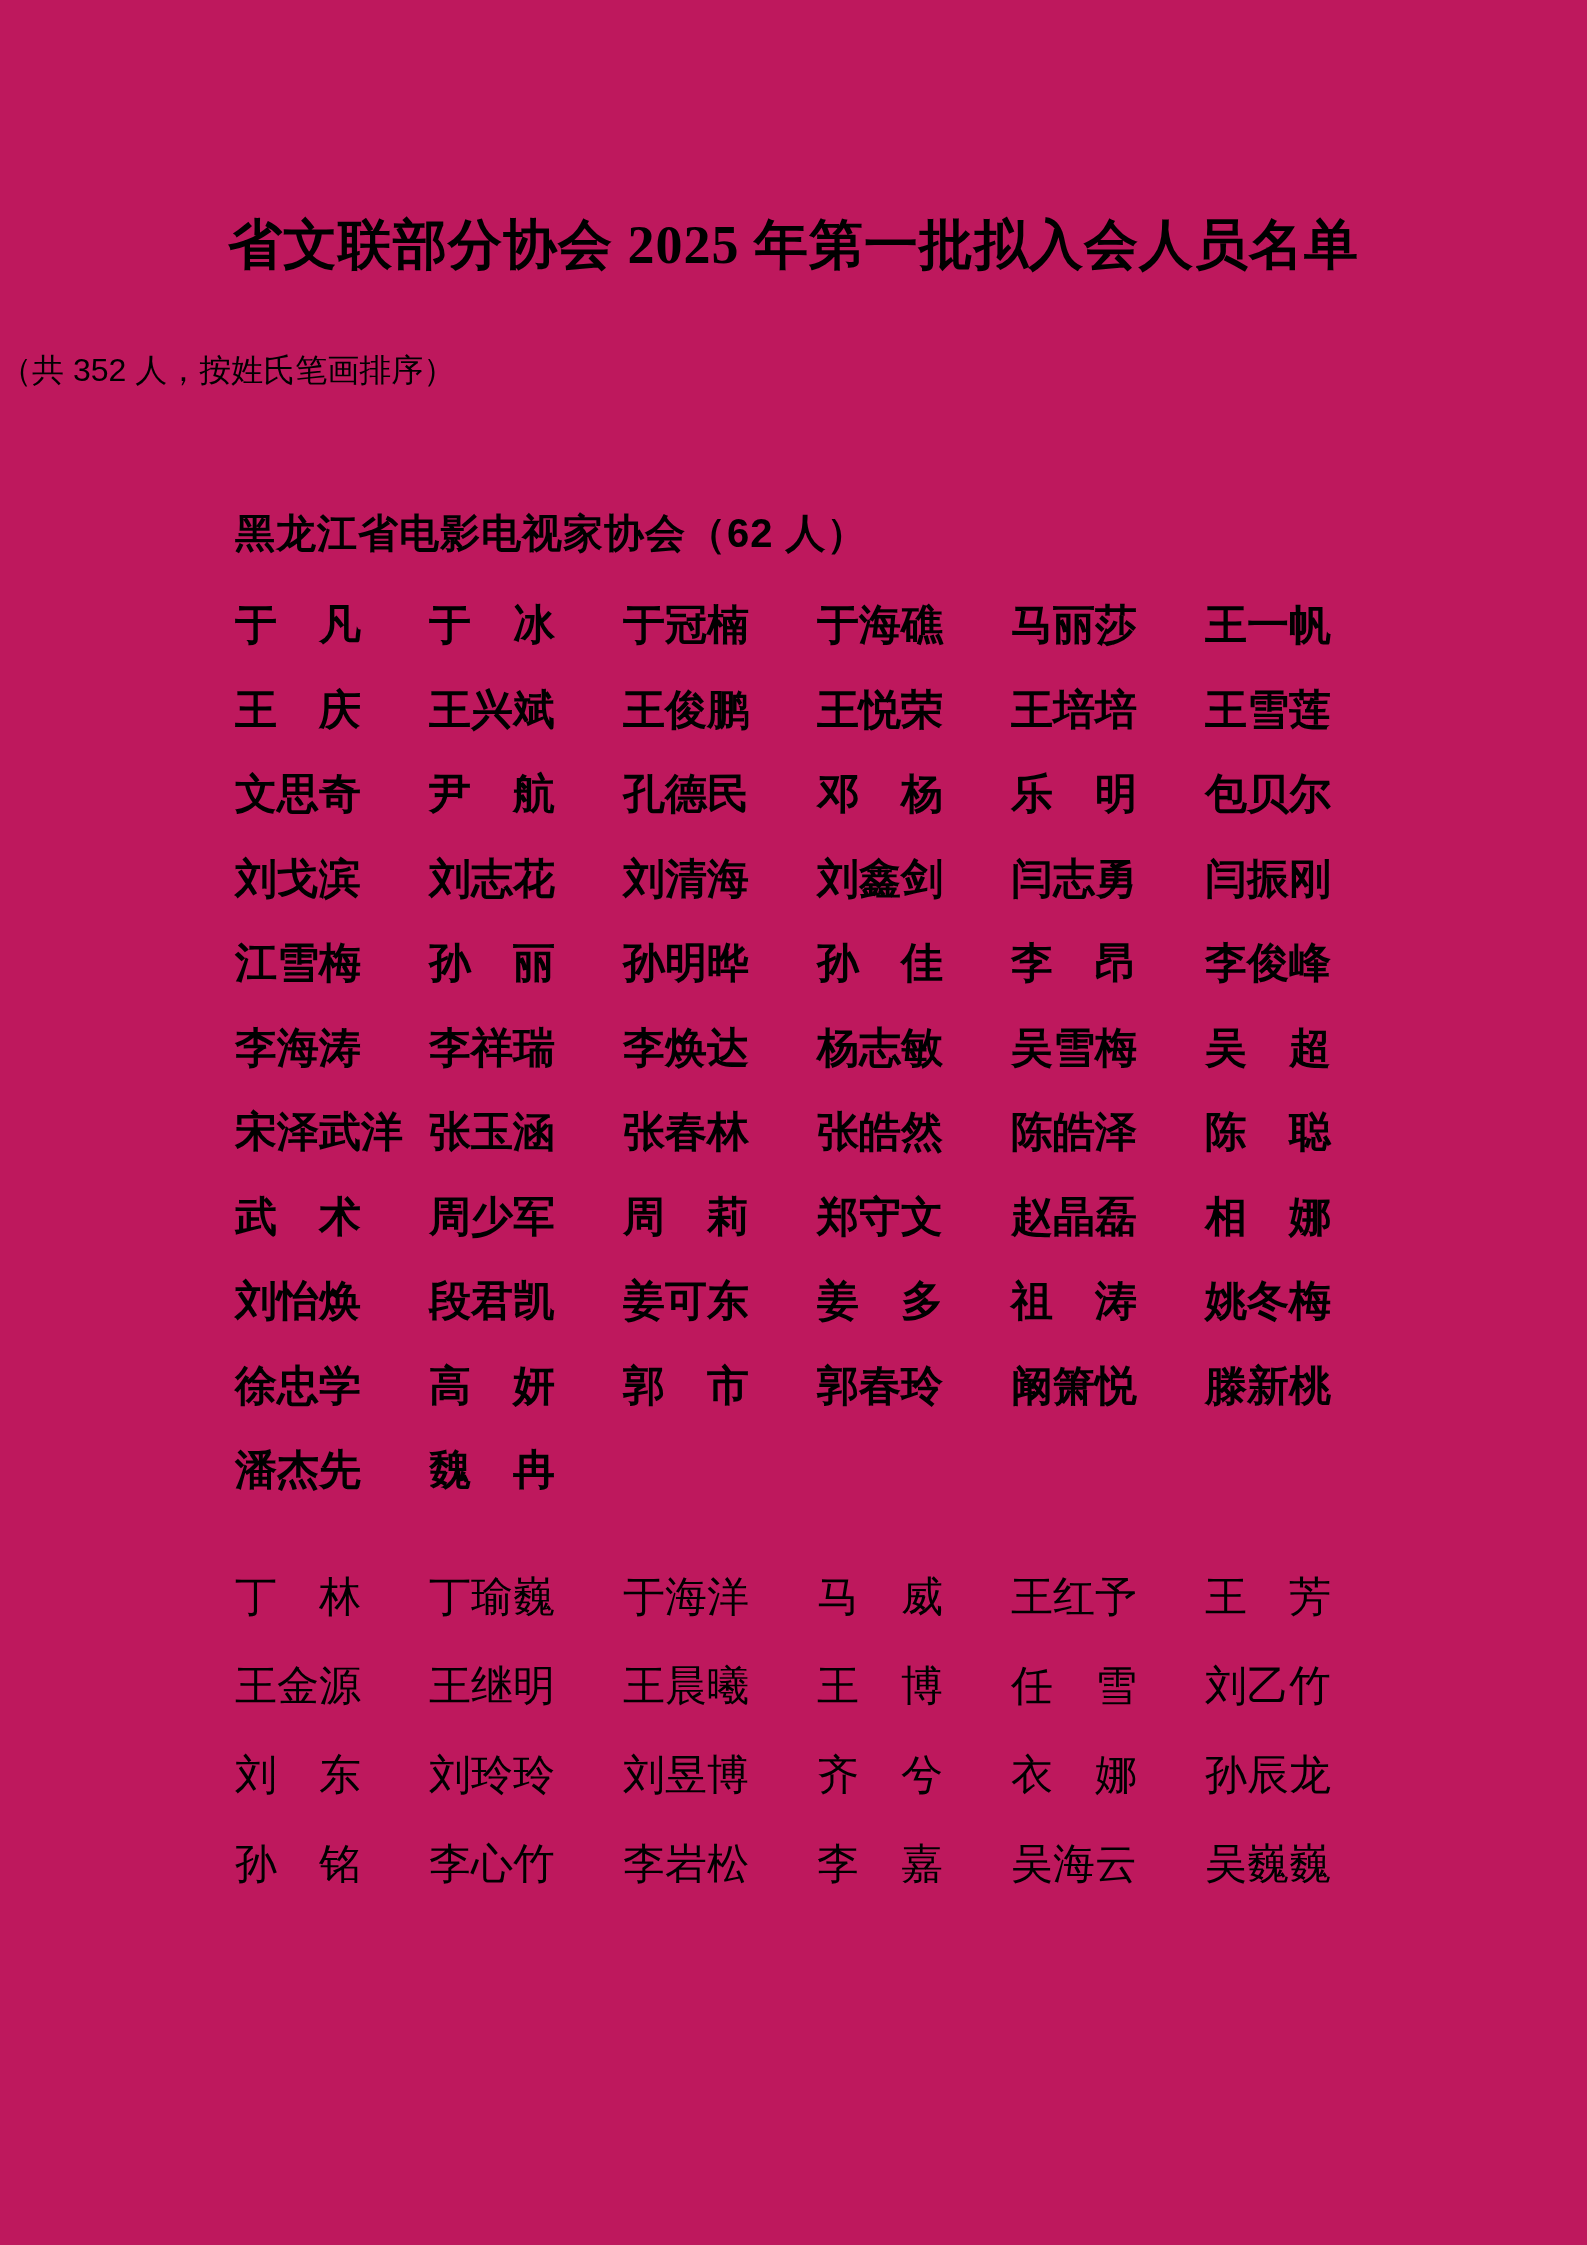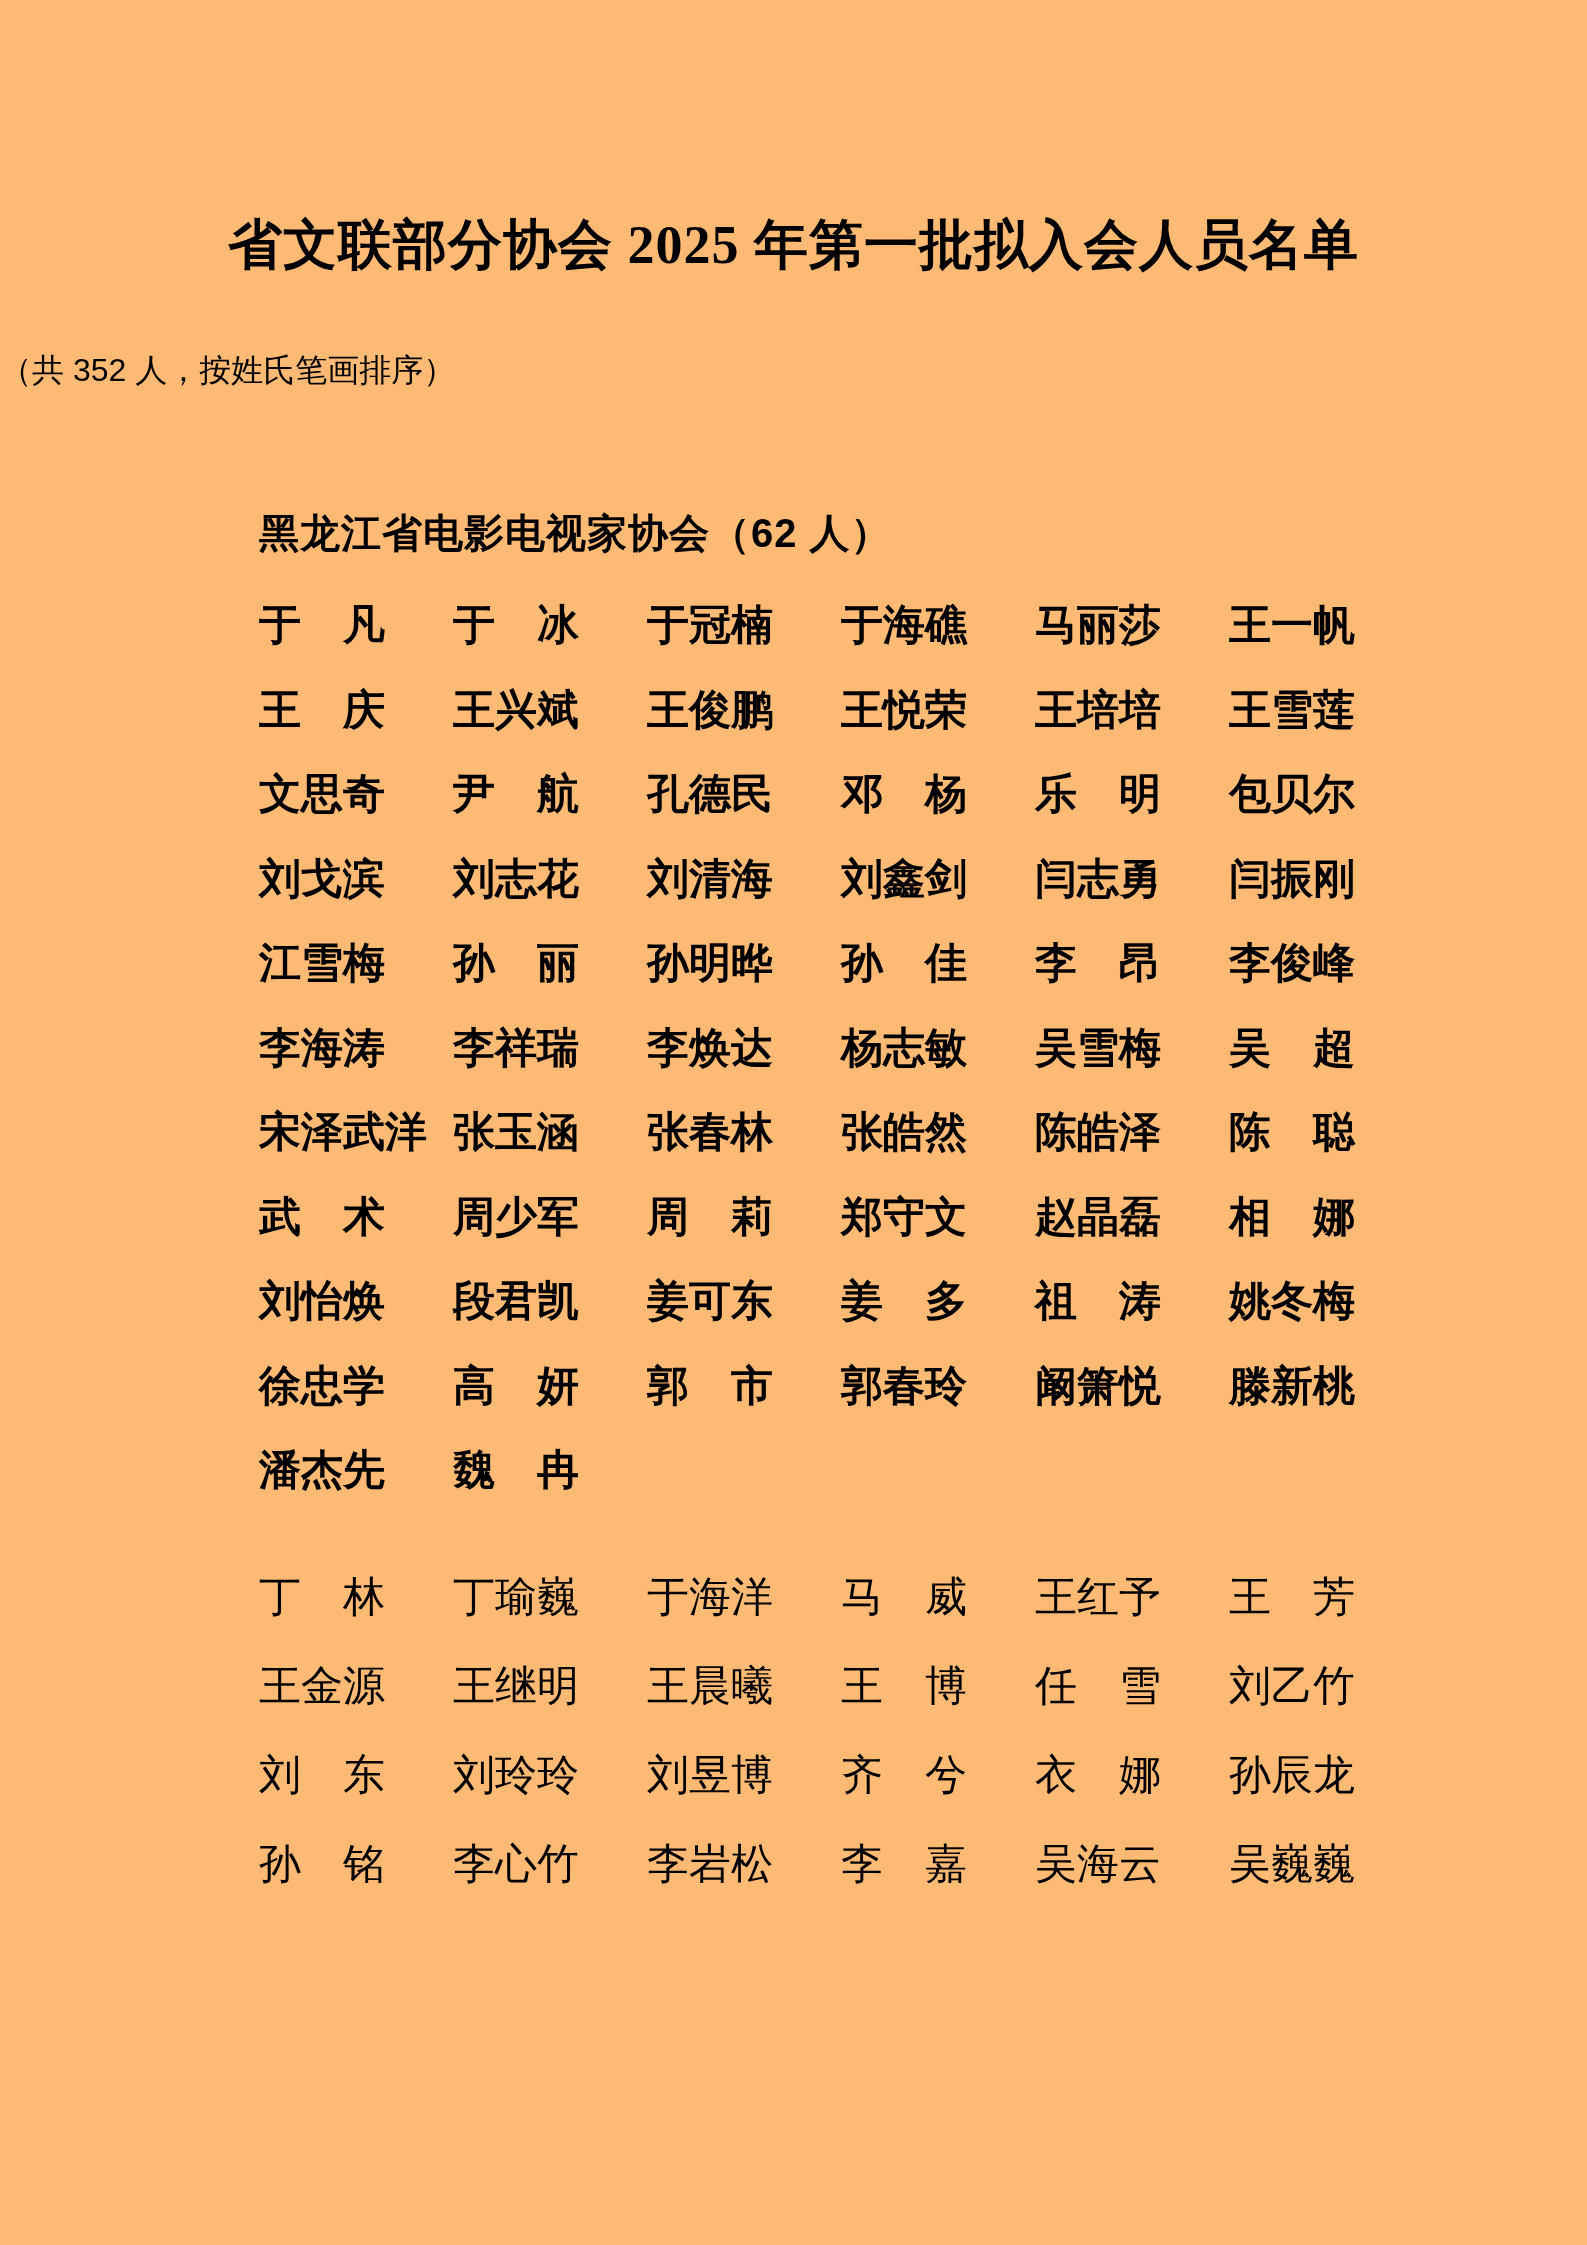--- a/index.html
+++ b/index.html
@@ -5,21 +5,21 @@
   html, body {
     margin: 0;
     padding: 0;
     background: #ffffff;
   }
   .page {
     position: relative;
     width: 1587px;
     height: 2245px;
     margin: 0 auto;
-    background: #fdba74;
+    background: #be185d;
     color: #000000;
     overflow: hidden;
     font-family: "Liberation Serif", serif;
   }
   .doc-title {
     margin: 212px 0 0 0;
     text-align: center;
     font-family: "Liberation Serif", serif;
     font-size: 54px;
     line-height: 1.25;
@@ -29,21 +29,20 @@
   .doc-subtitle {
     margin: 70px 0 16px 0;
     text-align: left;
     font-family: "Liberation Sans", sans-serif;
     font-size: 32px;
     line-height: 1.3;
     font-weight: 400;
   }
   .content {
     padding: 0 8px 0 235px;
-    margin-left: 24px;
   }
   .sec-heading {
     margin: 0;
     font-family: "Liberation Sans", sans-serif;
     font-size: 40px;
     line-height: 1.2;
     font-weight: 700;
     letter-spacing: 1px;
   }
   .sec-heading.first {

